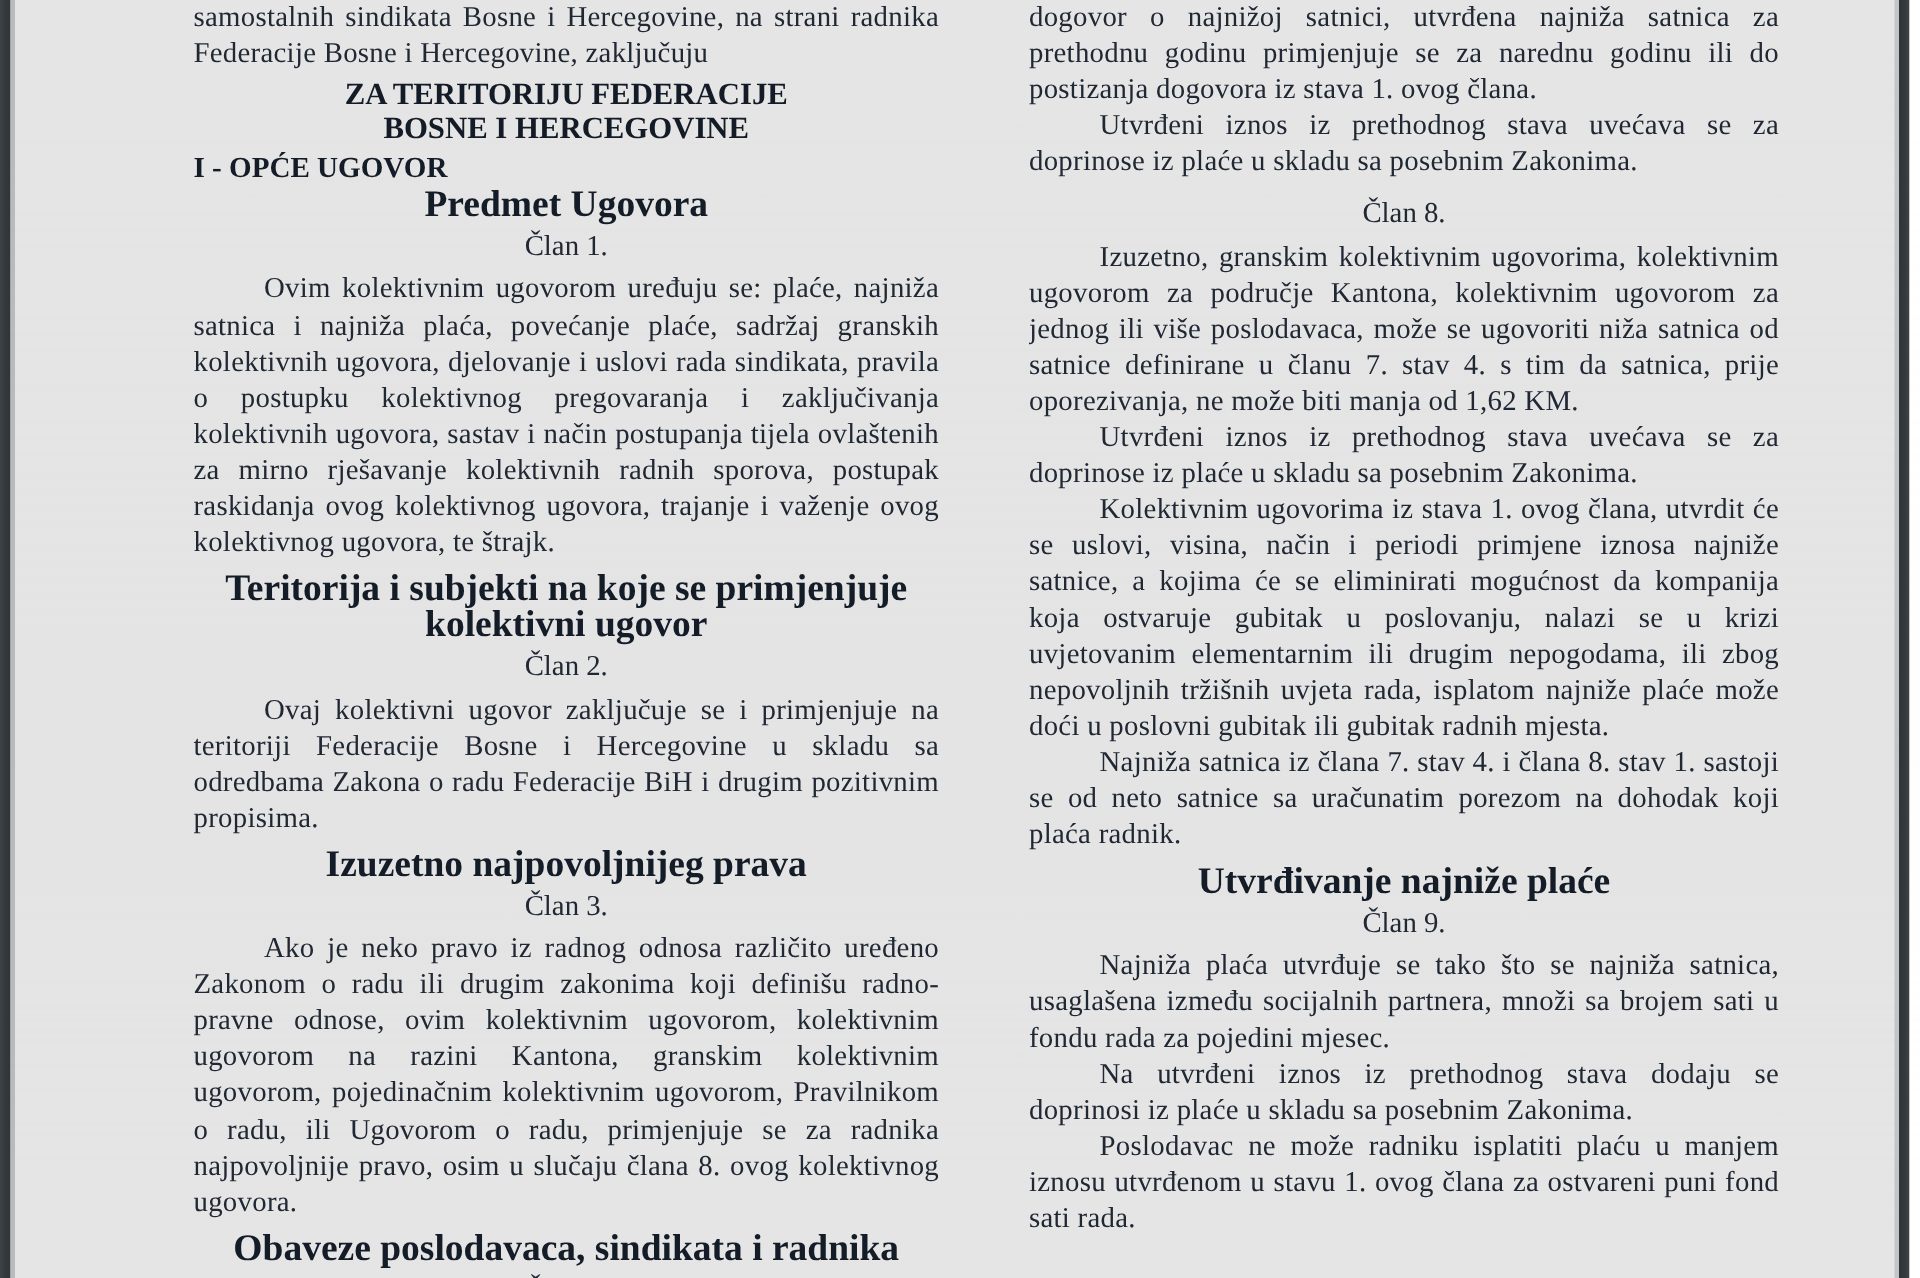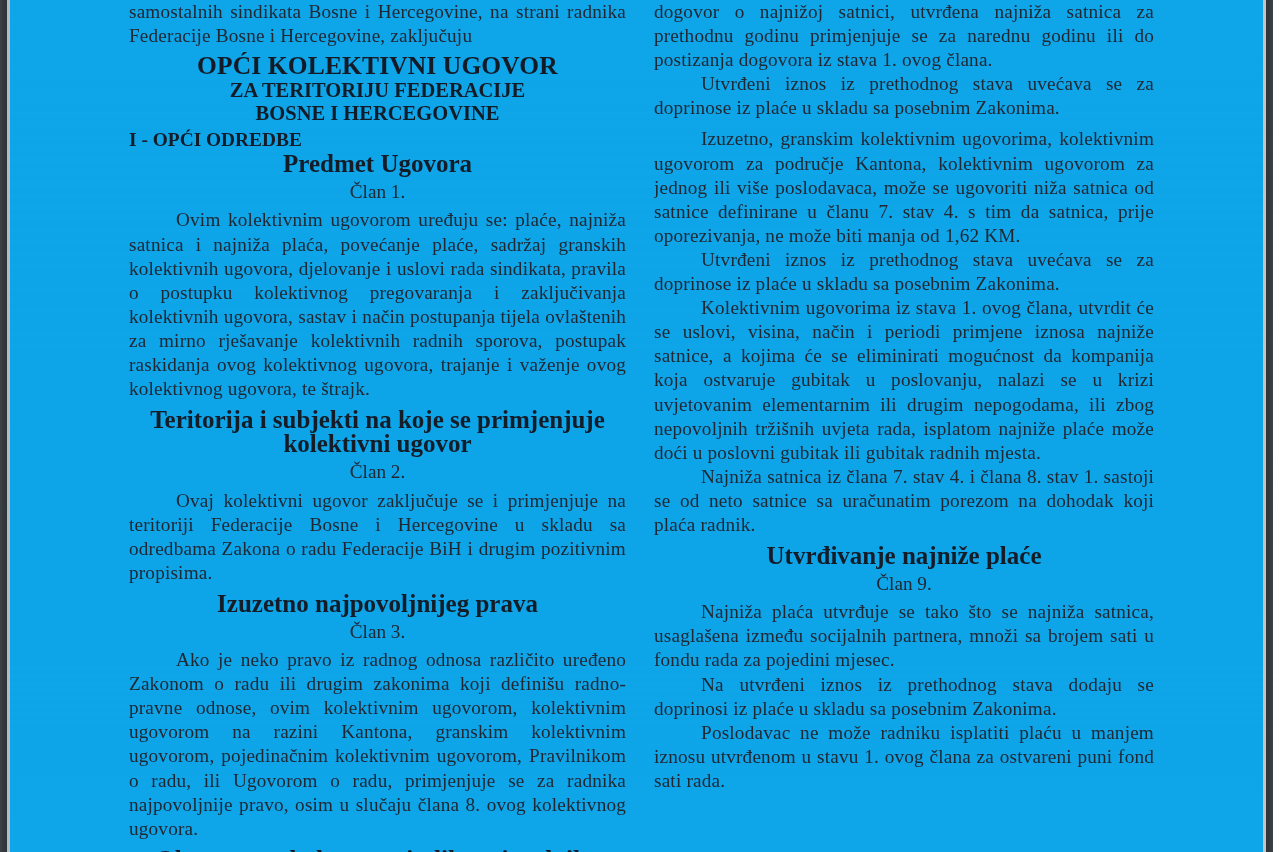--- a/index.html
+++ b/index.html
@@ -12,21 +12,21 @@
     height: 852px;
     overflow: hidden;
     font-family: "Liberation Serif", "DejaVu Serif", serif;
   }
 
   
   #scan-page {
     position: relative;
     width: 1280px;
     height: 852px;
-    background: #0ea5e9;
+    background: #e5e5e5;
     box-sizing: border-box;
   }
   .page-edge {
     position: absolute;
     top: 0;
     bottom: 0;
     width: 7px;
     background: linear-gradient(90deg, #3d4348 0%, #34393d 45%, #2f3438 100%);
   }
   .page-edge.left  { left: 0; }
@@ -45,21 +45,21 @@
     height: 852px;
   }
   .col {
     position: absolute;
     top: 0;
     width: 497px;
     height: 852px;
     overflow: hidden;
   }
   .col.left  { left: 129px; }
-  .col.right { left: 654px; width: 500px; }
+  .col.right { left: 686px; width: 500px; }
 
   
   .body-text, .centered, .heading, .title-main, .title-sub, .section-label {
     color: #1d2530;
     -webkit-font-smoothing: none;
     text-rendering: optimizeLegibility;
   }
   .body-text {
     font-size: 19.2px;
     line-height: 24.1px;
@@ -136,27 +136,26 @@
 
   <div class="columns">
 
     <div class="col left">
 
       <p class="body-text noindent"><span>samostalnih sindikata Bosne i Hercegovine, na strani radnika</span>
         <span>Federacije Bosne i Hercegovine, zaključuju</span></p>
 
       <div class="spacer-xs"></div>
 
-      <h1 class="title-main">OPĆI KOLEKTIVNI UGOVOR</h1>
       <h2 class="title-sub">ZA TERITORIJU FEDERACIJE</h2>
       <h2 class="title-sub">BOSNE I HERCEGOVINE</h2>
 
       <div class="spacer-xs"></div>
 
-      <p class="section-label">I - OPĆI ODREDBE</p>
+      <p class="section-label">I - OPĆE UGOVOR</p>
       <p class="heading">Predmet Ugovora</p>
 
       <p class="centered">Član 1.</p>
       <p class="body-text">Ovim kolektivnim ugovorom uređuju se: plaće, najniža satnica i najniža plaća, povećanje plaće, sadržaj granskih kolektivnih ugovora, djelovanje i uslovi rada sindikata, pravila o postupku kolektivnog pregovaranja i zaključivanja kolektivnih ugovora, sastav i način postupanja tijela ovlaštenih za mirno rješavanje kolektivnih radnih sporova, postupak raskidanja ovog kolektivnog ugovora, trajanje i važenje ovog kolektivnog ugovora, te štrajk.</p>
 
       <div class="spacer-sm"></div>
 
       <p class="heading">Teritorija i subjekti na koje se primjenjuje kolektivni ugovor</p>
       <p class="centered">Član 2.</p>
       <p class="body-text">Ovaj kolektivni ugovor zaključuje se i primjenjuje na teritoriji Federacije Bosne i Hercegovine u skladu sa odredbama Zakona o radu Federacije BiH i drugim pozitivnim propisima.</p>
@@ -176,20 +175,21 @@
 
     <div class="col right">
 
       <p class="body-text noindent">dogovor o najnižoj satnici, utvrđena najniža satnica za prethodnu godinu primjenjuje se za narednu godinu ili do postizanja dogovora iz stava 1. ovog člana.</p>
 
 
       <p class="body-text">Utvrđeni iznos iz prethodnog stava uvećava se za doprinose iz plaće u skladu sa posebnim Zakonima.</p>
 
       <div class="spacer-sm"></div>
 
+      <p class="centered">Član 8.</p>
       <p class="body-text">Izuzetno, granskim kolektivnim ugovorima, kolektivnim ugovorom za područje Kantona, kolektivnim ugovorom za jednog ili više poslodavaca, može se ugovoriti niža satnica od satnice definirane u članu 7. stav 4. s tim da satnica, prije oporezivanja, ne može biti manja od 1,62 KM.</p>
 
       <p class="body-text">Utvrđeni iznos iz prethodnog stava uvećava se za doprinose iz plaće u skladu sa posebnim Zakonima.</p>
 
       <p class="body-text">Kolektivnim ugovorima iz stava 1. ovog člana, utvrdit će se uslovi, visina, način i periodi primjene iznosa najniže satnice, a kojima će se eliminirati mogućnost da kompanija koja ostvaruje gubitak u poslovanju, nalazi se u krizi uvjetovanim elementarnim ili drugim nepogodama, ili zbog nepovoljnih tržišnih uvjeta rada, isplatom najniže plaće može doći u poslovni gubitak ili gubitak radnih mjesta.</p>
 
       <p class="body-text">Najniža satnica iz člana 7. stav 4. i člana 8. stav 1. sastoji se od neto satnice sa uračunatim porezom na dohodak koji plaća radnik.</p>
 
       <div class="spacer-sm"></div>
 

